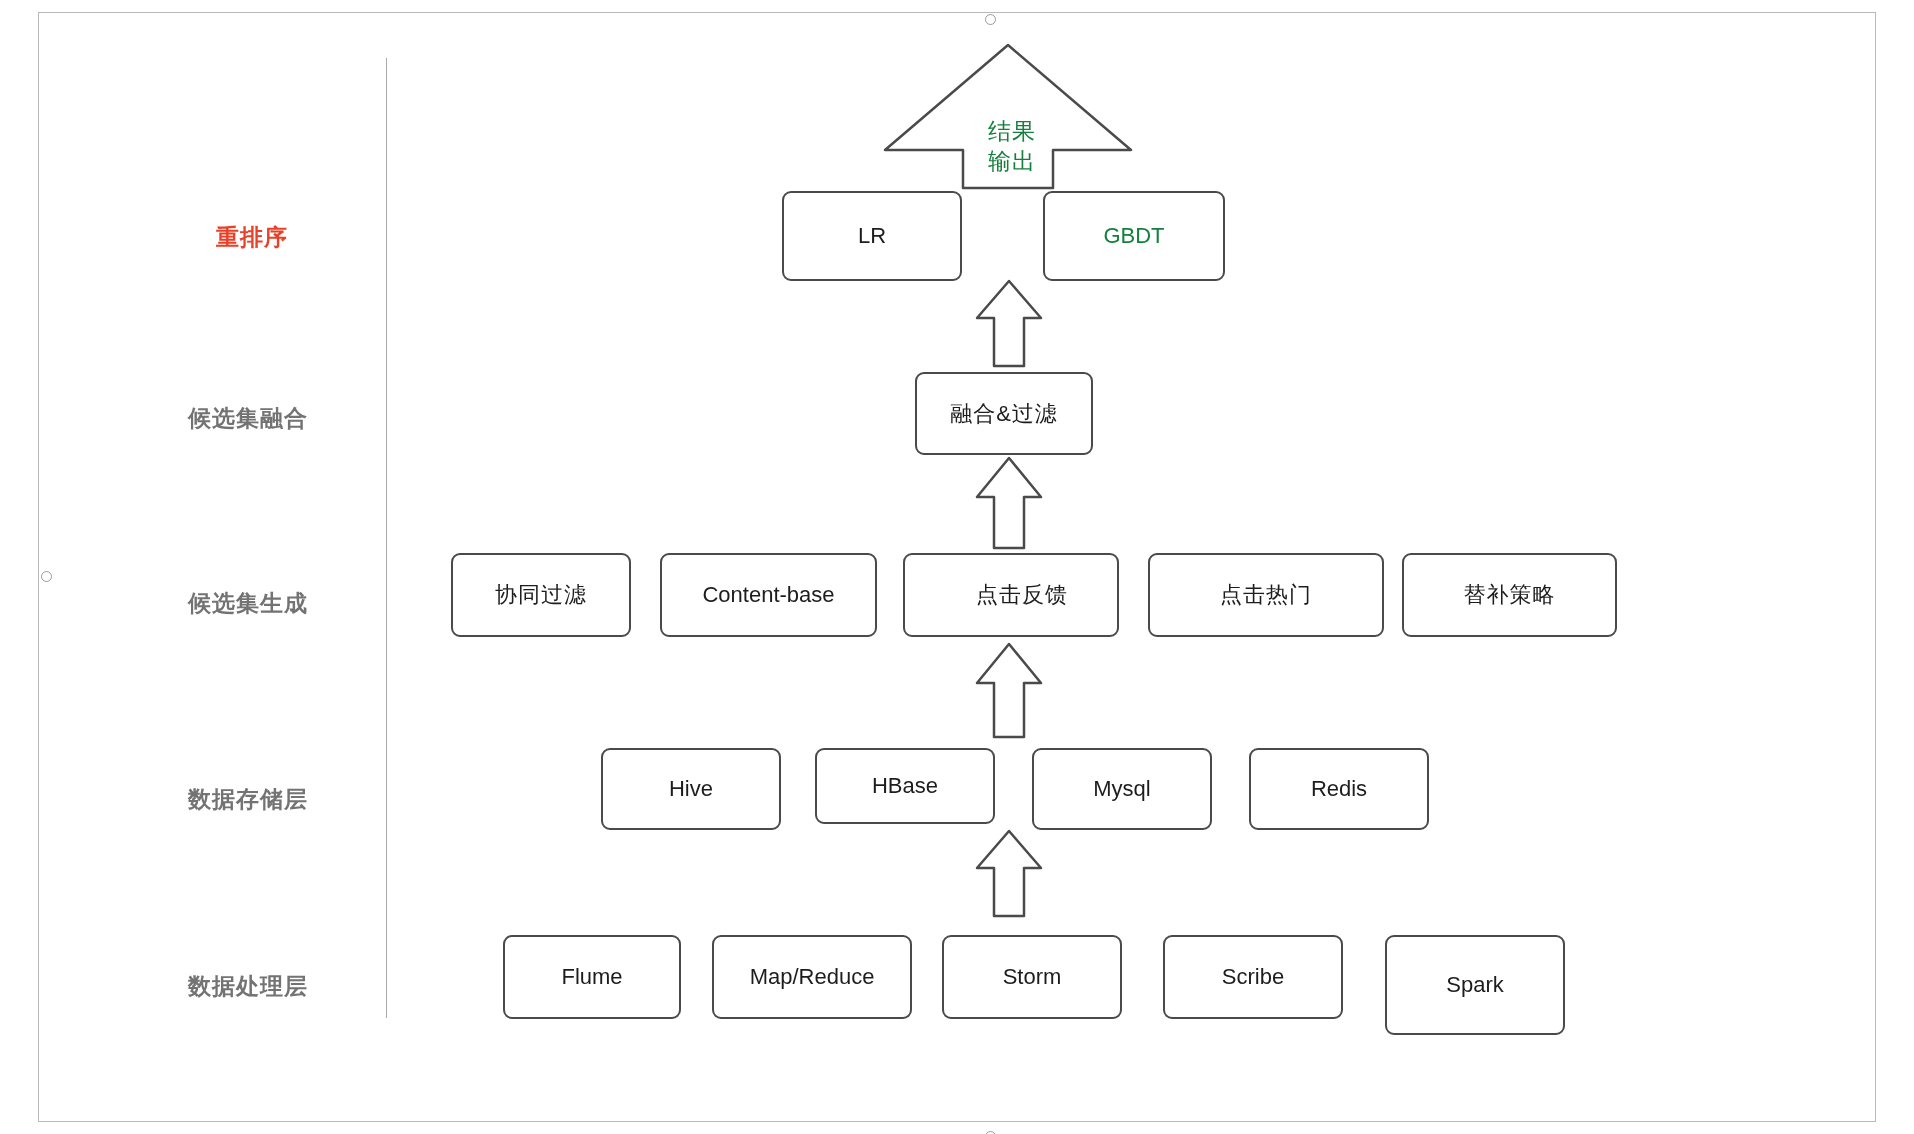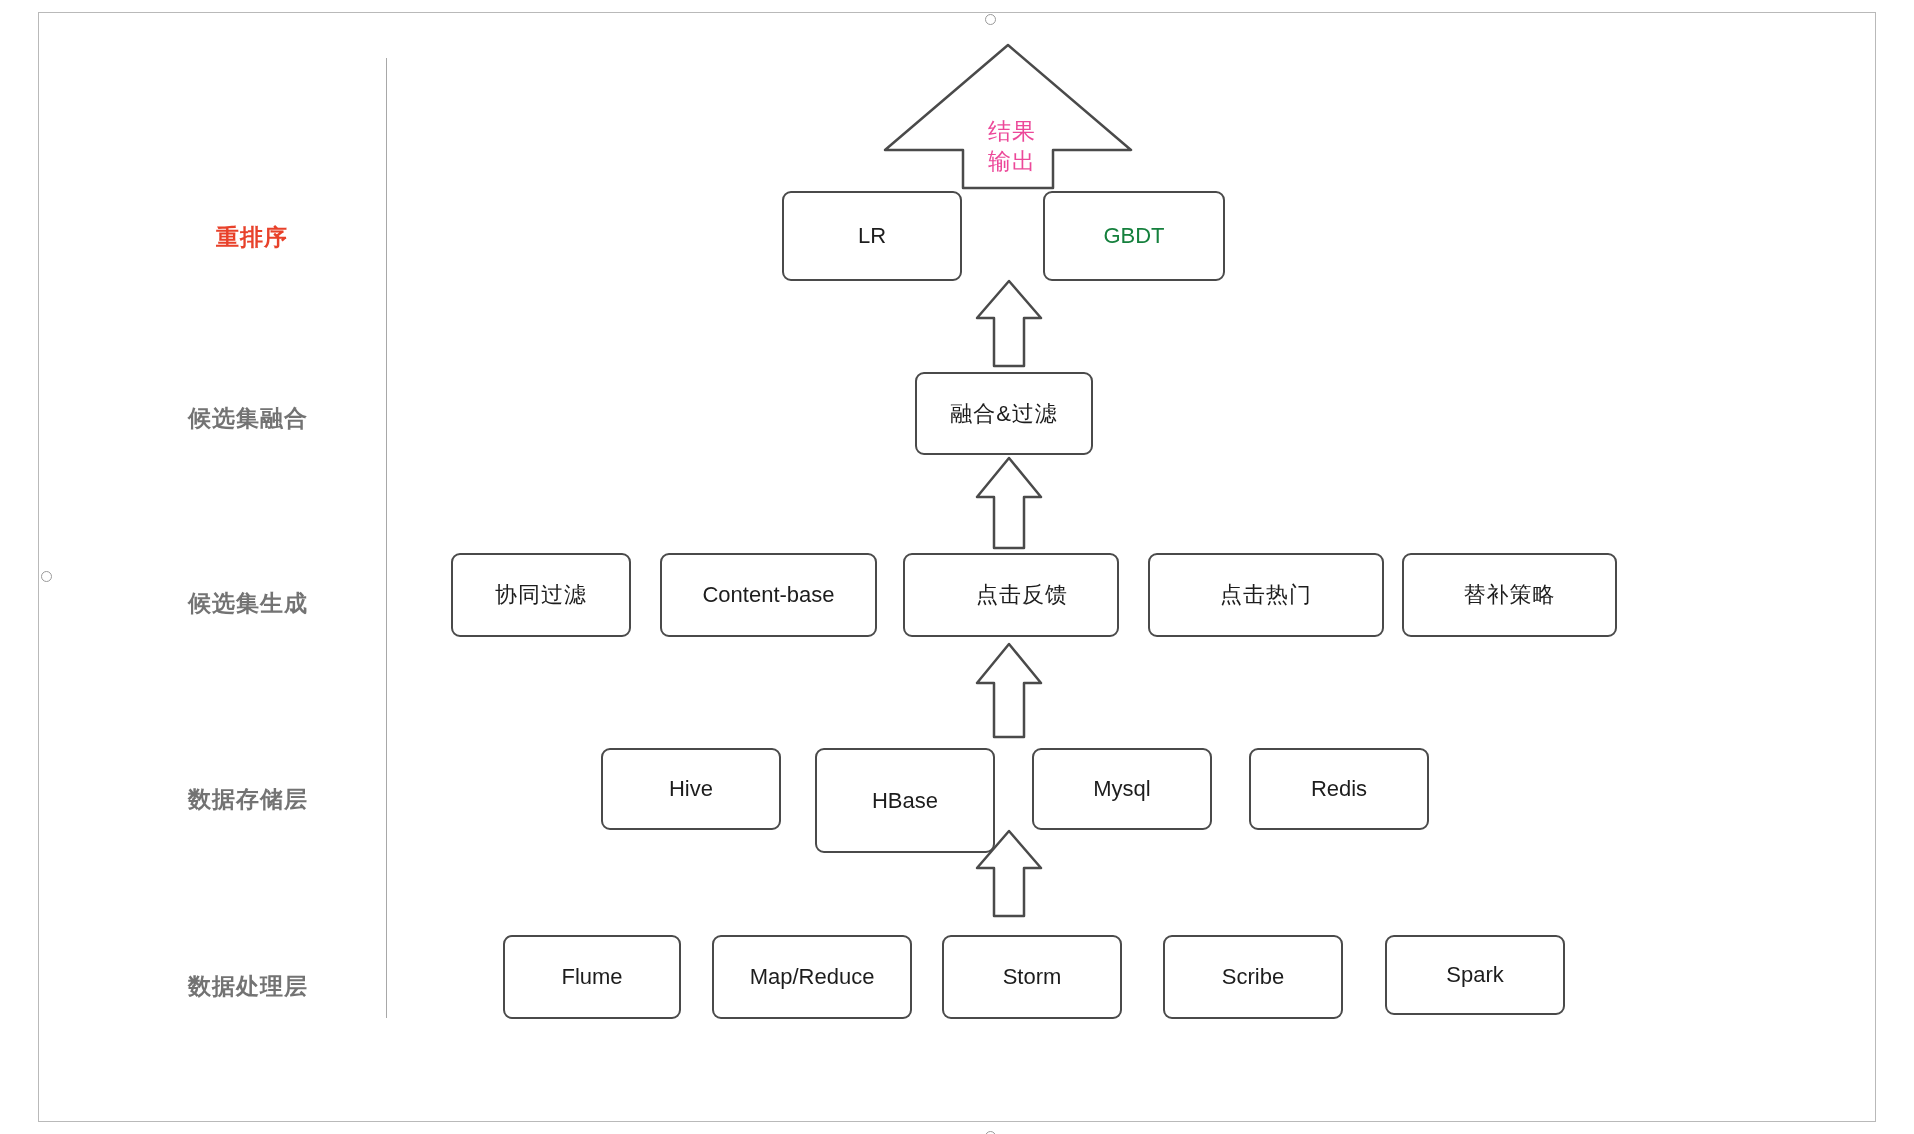--- a/index.html
+++ b/index.html
@@ -92,21 +92,21 @@
     height: 145px;
   }
   #output-arrow-text {
     position: absolute;
     left: 972px;
     top: 116px;
     width: 80px;
     text-align: center;
     font-size: 23px;
     line-height: 30px;
-    color: #ec4899;
+    color: #15803d;
     letter-spacing: 1px;
   }
 </style>
 </head>
 <body>
 
 <div id="canvas-frame">
 
   <div class="handle top"></div>
   <div class="handle bottom"></div>
@@ -155,27 +155,27 @@
 <div class="node cn" style="left:1148px; top:553px; width:236px; height:84px;">点击热门</div>
 <div class="node cn" style="left:1402px; top:553px; width:215px; height:84px;">替补策略</div>
 
 <div class="arrow" style="left:974px; top:641px;">
   <svg width="70" height="98" viewBox="0 0 70 98">
     <polygon points="35,3 67,42 50,42 50,96 20,96 20,42 3,42" fill="#ffffff" stroke="#4a4a4a" stroke-width="2.5" stroke-linejoin="round"></polygon>
   </svg>
 </div>
 
 <div class="node" style="left:601px; top:748px; width:180px; height:82px;">Hive</div>
-<div class="node" style="left:815px; top:748px; width:180px; height:105px;">HBase</div>
+<div class="node" style="left:815px; top:748px; width:180px; height:76px;">HBase</div>
 <div class="node" style="left:1032px; top:748px; width:180px; height:82px;">Mysql</div>
 <div class="node" style="left:1249px; top:748px; width:180px; height:82px;">Redis</div>
 
 <div class="arrow" style="left:974px; top:828px;">
   <svg width="70" height="90" viewBox="0 0 70 90">
     <polygon points="35,3 67,40 50,40 50,88 20,88 20,40 3,40" fill="#ffffff" stroke="#4a4a4a" stroke-width="2.5" stroke-linejoin="round"></polygon>
   </svg>
 </div>
 
 <div class="node" style="left:503px; top:935px; width:178px; height:84px;">Flume</div>
 <div class="node" style="left:712px; top:935px; width:200px; height:84px;">Map/Reduce</div>
 <div class="node" style="left:942px; top:935px; width:180px; height:84px;">Storm</div>
 <div class="node" style="left:1163px; top:935px; width:180px; height:84px;">Scribe</div>
-<div class="node" style="left:1385px; top:935px; width:180px; height:80px;">Spark</div>
+<div class="node" style="left:1385px; top:935px; width:180px; height:100px;">Spark</div>
 
 </body></html>

